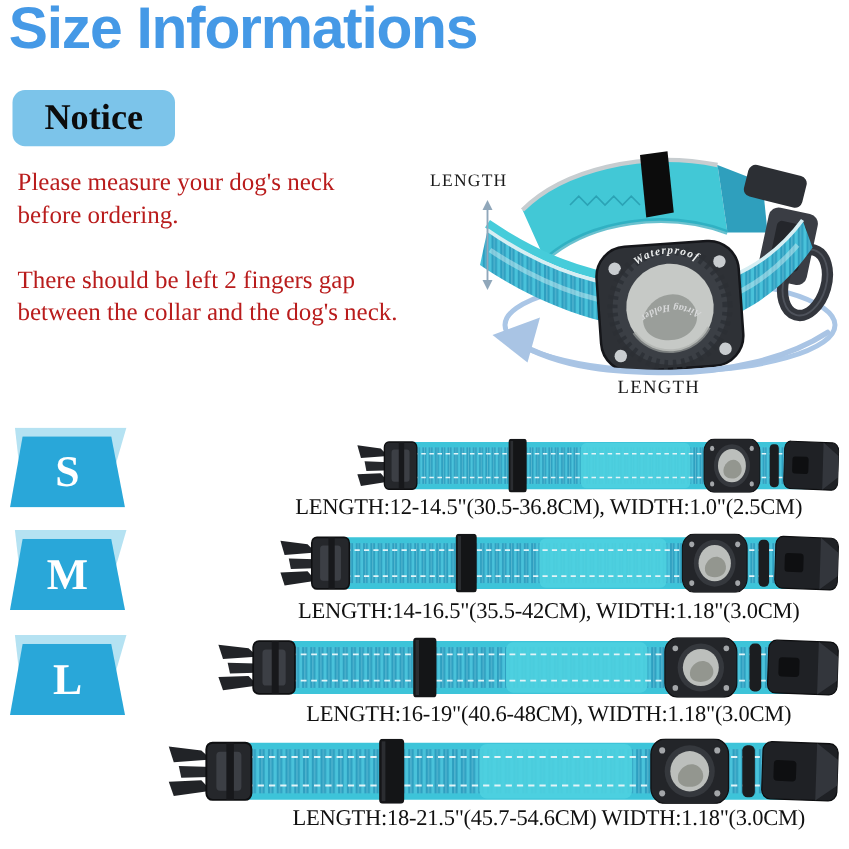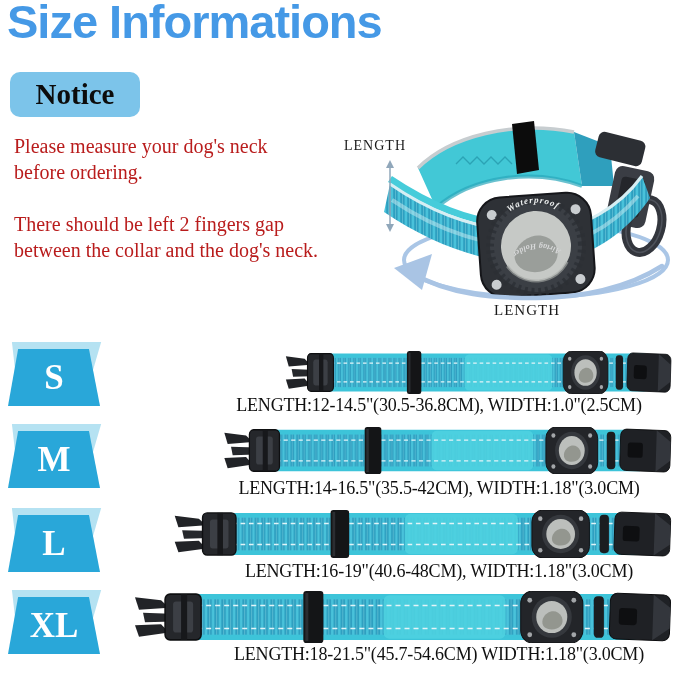--- a/index.html
+++ b/index.html
@@ -177,22 +177,18 @@
 
   <div class="badge" style="top:515px;">
     <div class="back"></div>
     <div class="front">L</div>
   </div>
   <svg class="rowcollar" style="left:171px;top:510px;width:501px;height:48px;" viewBox="0 0 540 50" preserveAspectRatio="none">
     <use href="#rowArt" xlink:href="#rowArt"></use>
   </svg>
   <div class="spec" style="top:561px;">LENGTH:16-19"(40.6-48CM), WIDTH:1.18"(3.0CM)</div>
 
-  <div class="badge" style="top:597px;">
-    <div class="back"></div>
-    <div class="front">XL</div>
-  </div>
   <svg class="rowcollar" style="left:131px;top:591px;width:541px;height:52px;" viewBox="0 0 540 50" preserveAspectRatio="none">
     <use href="#rowArt" xlink:href="#rowArt"></use>
   </svg>
   <div class="spec" style="top:644px;">LENGTH:18-21.5"(45.7-54.6CM) WIDTH:1.18"(3.0CM)</div>
 
 </div>
 
 </body></html>

